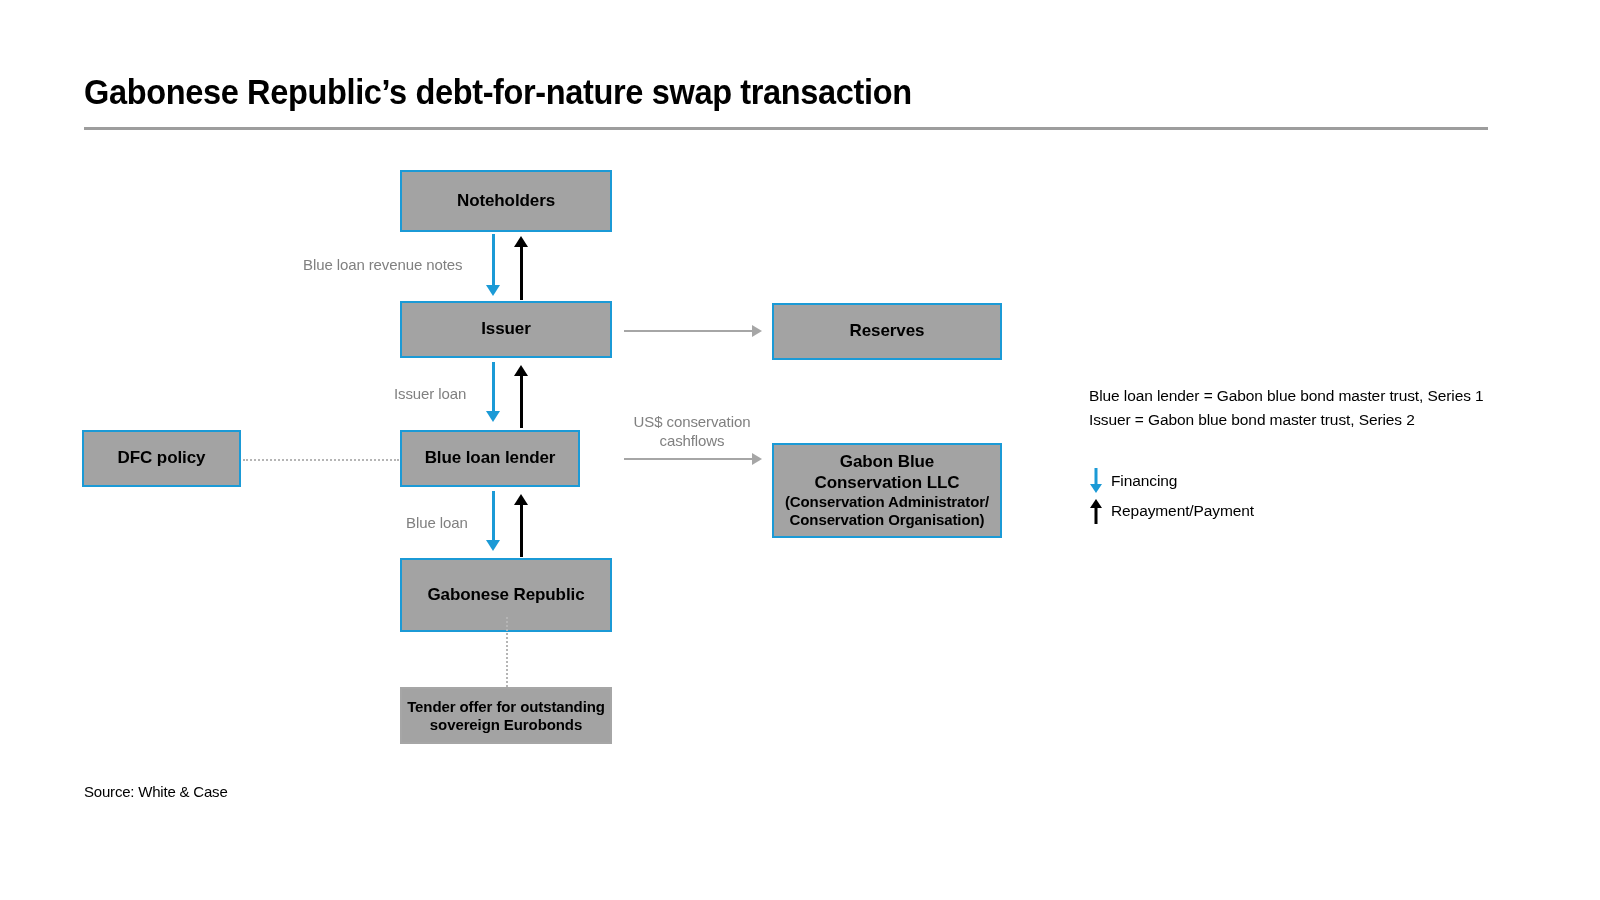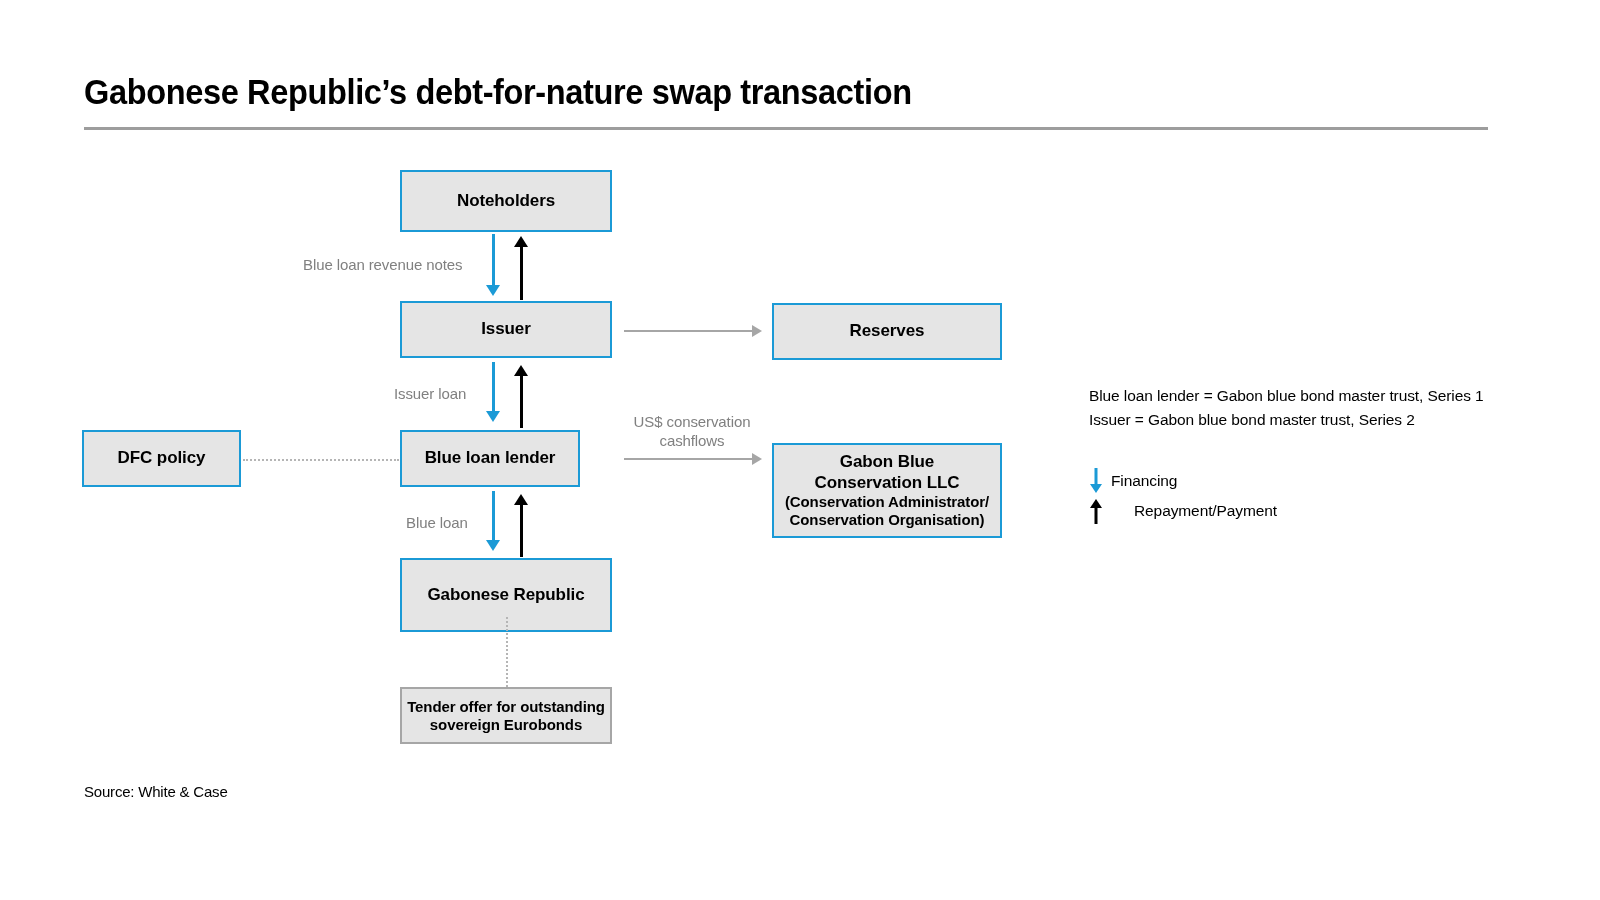--- a/index.html
+++ b/index.html
@@ -35,21 +35,21 @@
     top: 127px;
     width: 1404px;
     height: 3px;
     background: #9d9d9d;
   }
 
   
   .node {
     position: absolute;
     box-sizing: border-box;
-    background: #e5e5e5;
+    background: #a3a3a3;
     display: flex;
     flex-direction: column;
     align-items: center;
     justify-content: center;
     text-align: center;
   }
   .node.blue { border: 2px solid #1b9ad6; }
   .node.gray { border: 2px solid #a6a6a6; }
   .node .t-bold {
     font-size: 17px;
@@ -242,21 +242,21 @@
 <div class="legend-row" style="left:1087px; top:468px;">
   <span class="legend-glyph">
     <svg width="18" height="26" viewBox="0 0 18 26" aria-hidden="true">
       <rect x="7.5" y="0" width="3" height="17" fill="#1b9ad6"></rect>
       <polygon points="3,16 15,16 9,25" fill="#1b9ad6"></polygon>
     </svg>
   </span>
   <span class="legend-label">Financing</span>
 </div>
 
-<div class="legend-row" style="left:1087px; top:498px;gap:23px;">
+<div class="legend-row" style="left:1087px; top:498px;">
   <span class="legend-glyph">
     <svg width="18" height="26" viewBox="0 0 18 26" aria-hidden="true">
       <rect x="7.5" y="9" width="3" height="17" fill="#000000"></rect>
       <polygon points="3,10 15,10 9,1" fill="#000000"></polygon>
     </svg>
   </span>
   <span class="legend-label">Repayment/Payment</span>
 </div>
 
 <div id="source">Source: White &amp; Case</div>

